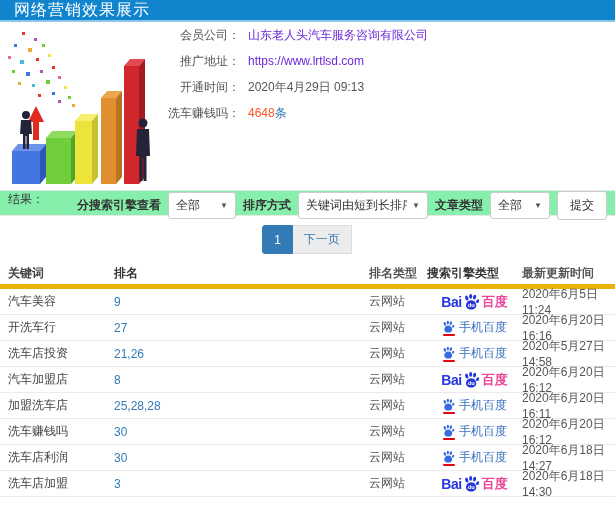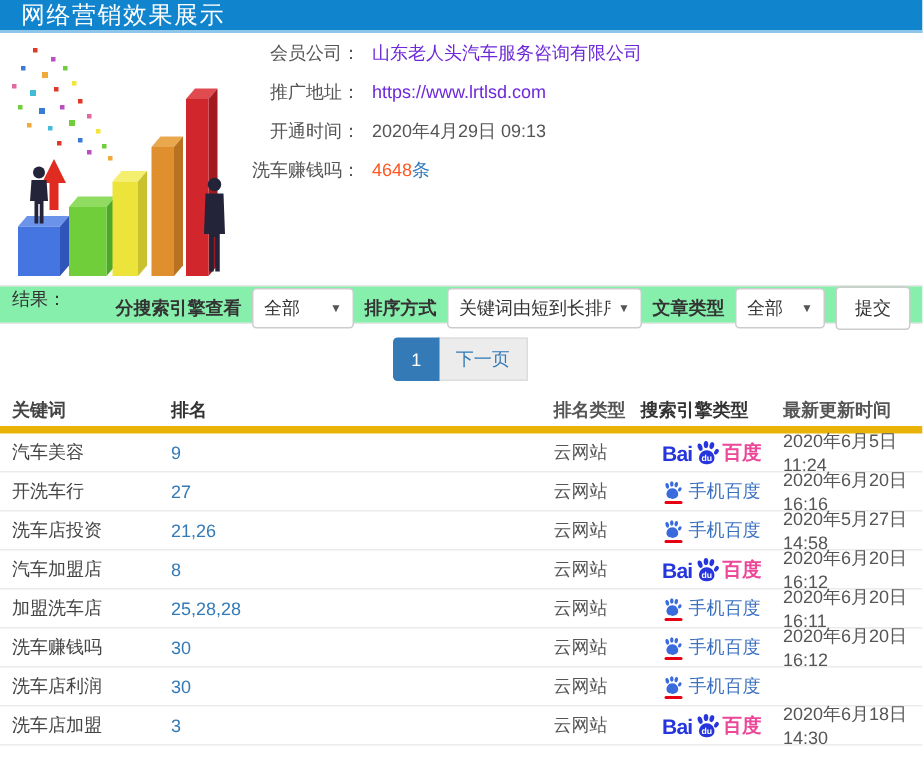--- a/index.html
+++ b/index.html
@@ -360,20 +360,21 @@
             <ellipse cx="45" cy="20" rx="9" ry="14" fill="#3a6bdc"></ellipse>
             <ellipse cx="68" cy="24" rx="9" ry="14" fill="#3a6bdc" transform="rotate(14 68 24)"></ellipse>
             <ellipse cx="86" cy="48" rx="8" ry="12" fill="#3a6bdc" transform="rotate(32 86 48)"></ellipse>
             <path d="M48 42 C28 42 16 60 18 76 C20 92 38 97 48 97 C58 97 76 92 78 76 C80 60 68 42 48 42 Z" fill="#3a6bdc"></path>
           </svg>
           <i class="paw-underline"></i>
         </span>
         <span class="mb-label">手机百度</span>
       </span>
     </span>
+    <span class="c-date">2020年6月18日 14:27</span>
   </div>
 
   <div class="trow">
     <span class="c-kw">洗车店加盟</span>
     <span class="c-rank">3</span>
     <span class="c-type">云网站</span>
     <span class="c-engine engine-baidu">
       <span class="logo-baidu">
         <b class="bai">Bai</b>
         <svg width="17" height="17" viewBox="0 0 100 100" style="margin:0 1px;">

